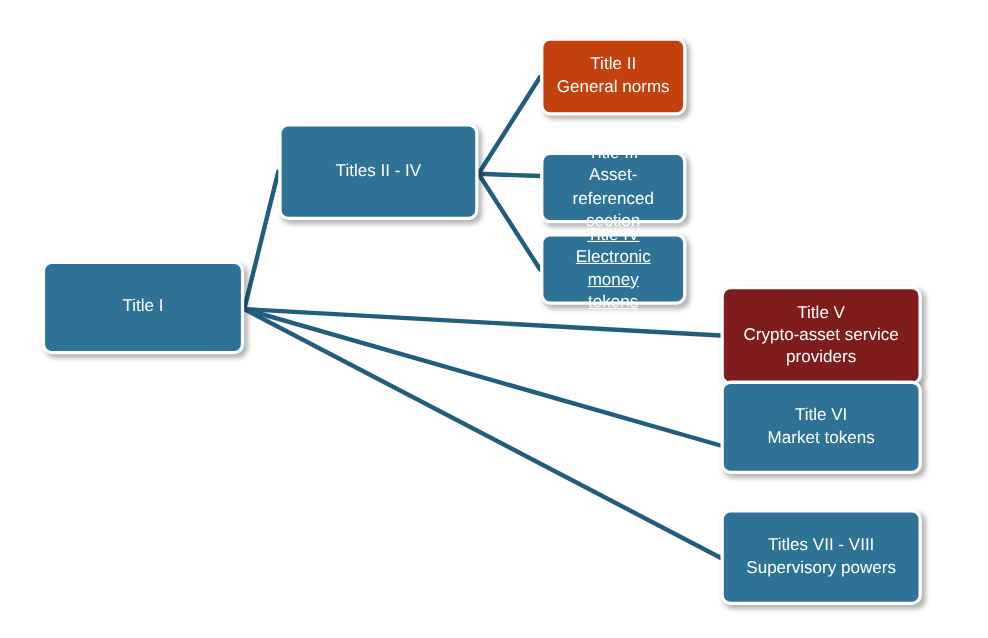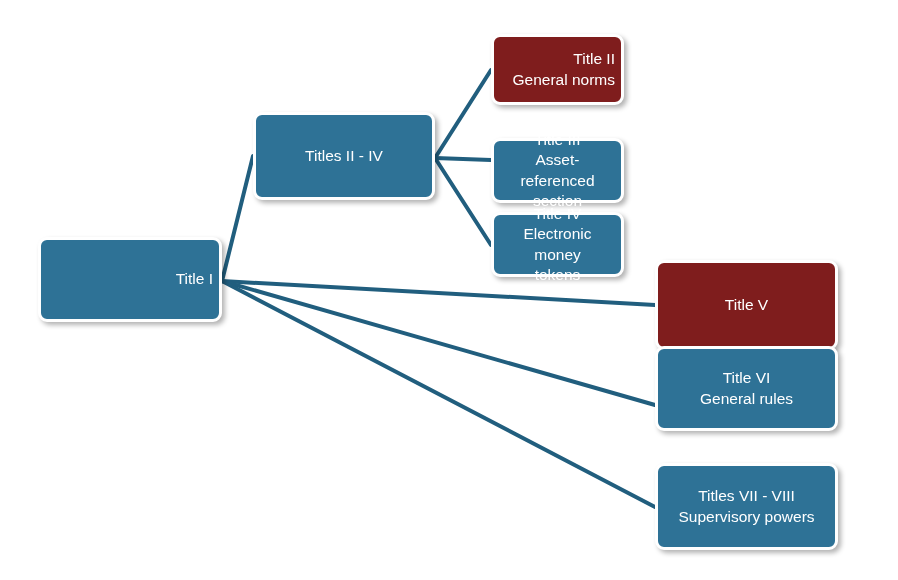--- a/index.html
+++ b/index.html
@@ -57,45 +57,47 @@
   <svg id="connectors" viewBox="0 0 898 580" xmlns="http://www.w3.org/2000/svg">
       <line x1="222" y1="281" x2="253" y2="156" stroke="#215E7E" stroke-width="4" stroke-linecap="round"></line>
       <line x1="222" y1="281" x2="655" y2="305" stroke="#215E7E" stroke-width="4" stroke-linecap="round"></line>
       <line x1="222" y1="281" x2="655" y2="405" stroke="#215E7E" stroke-width="4" stroke-linecap="round"></line>
       <line x1="222" y1="281" x2="655" y2="507" stroke="#215E7E" stroke-width="4" stroke-linecap="round"></line>
       <line x1="435" y1="158" x2="491" y2="70" stroke="#215E7E" stroke-width="4" stroke-linecap="round"></line>
       <line x1="435" y1="158" x2="491" y2="160" stroke="#215E7E" stroke-width="4" stroke-linecap="round"></line>
       <line x1="435" y1="158" x2="491" y2="245" stroke="#215E7E" stroke-width="4" stroke-linecap="round"></line>
     </svg>
   <div id="nodes-layer">
-      <div class="node" style="left: 38px; top: 237px; width: 184px; height: 85px; background: rgb(46, 114, 150); align-items: flex-end;">
+      <div class="node" style="left: 38px; top: 237px; width: 184px; height: 85px; background: rgb(46, 114, 150);">
         <span class="line-text">Title I</span>
       </div>
       <div class="node" style="left: 253px; top: 112px; width: 182px; height: 88px; background: rgb(46, 114, 150); align-items: center;">
         <span class="line-text">Titles II - IV</span>
       </div>
-      <div class="node" style="left: 491px; top: 34px; width: 133px; height: 71px; background: #7f1d1d; align-items: flex-end;">
+      <div class="node" style="left: 491px; top: 34px; width: 133px; height: 71px; background: #c2410c;">
         <span class="line-text">Title II</span>
         <span class="line-text">General norms</span>
       </div>
       <div class="node" style="left: 491px; top: 128px; width: 133px; height: 65px; background: rgb(46, 114, 150); margin-top: 10px;">
         <span class="line-text">Title III</span>
         <span class="line-text">Asset-referenced
 section</span>
       </div>
-      <div class="node" style="left: 491px; top: 212px; width: 133px; height: 65px; background: rgb(46, 114, 150);">
+      <div class="node" style="left: 491px; top: 212px; width: 133px; height: 65px; background: rgb(46, 114, 150); text-decoration: underline;">
         <span class="line-text">Title IV</span>
         <span class="line-text">Electronic money
 tokens</span>
       </div>
       <div class="node" style="left: 655px; top: 260px; width: 183px; height: 90px; background: #7f1d1d;">
         <span class="line-text">Title V</span>
+        <span class="line-text">Crypto-asset service
+providers</span>
       </div>
       <div class="node" style="left: 655px; top: 346px; width: 183px; height: 85px; background: rgb(46, 114, 150);">
         <span class="line-text">Title VI</span>
-        <span class="line-text">General rules</span>
+        <span class="line-text">Market tokens</span>
       </div>
       <div class="node" style="left: 655px; top: 463px; width: 183px; height: 87px; background: rgb(46, 114, 150);">
         <span class="line-text">Titles VII - VIII</span>
         <span class="line-text">Supervisory powers</span>
       </div>
     </div>
 </div>
 
 </body></html>

